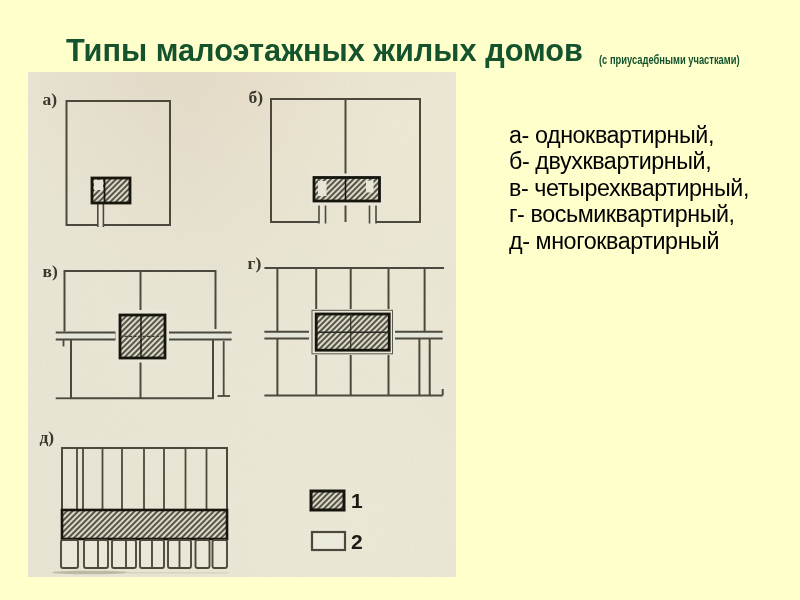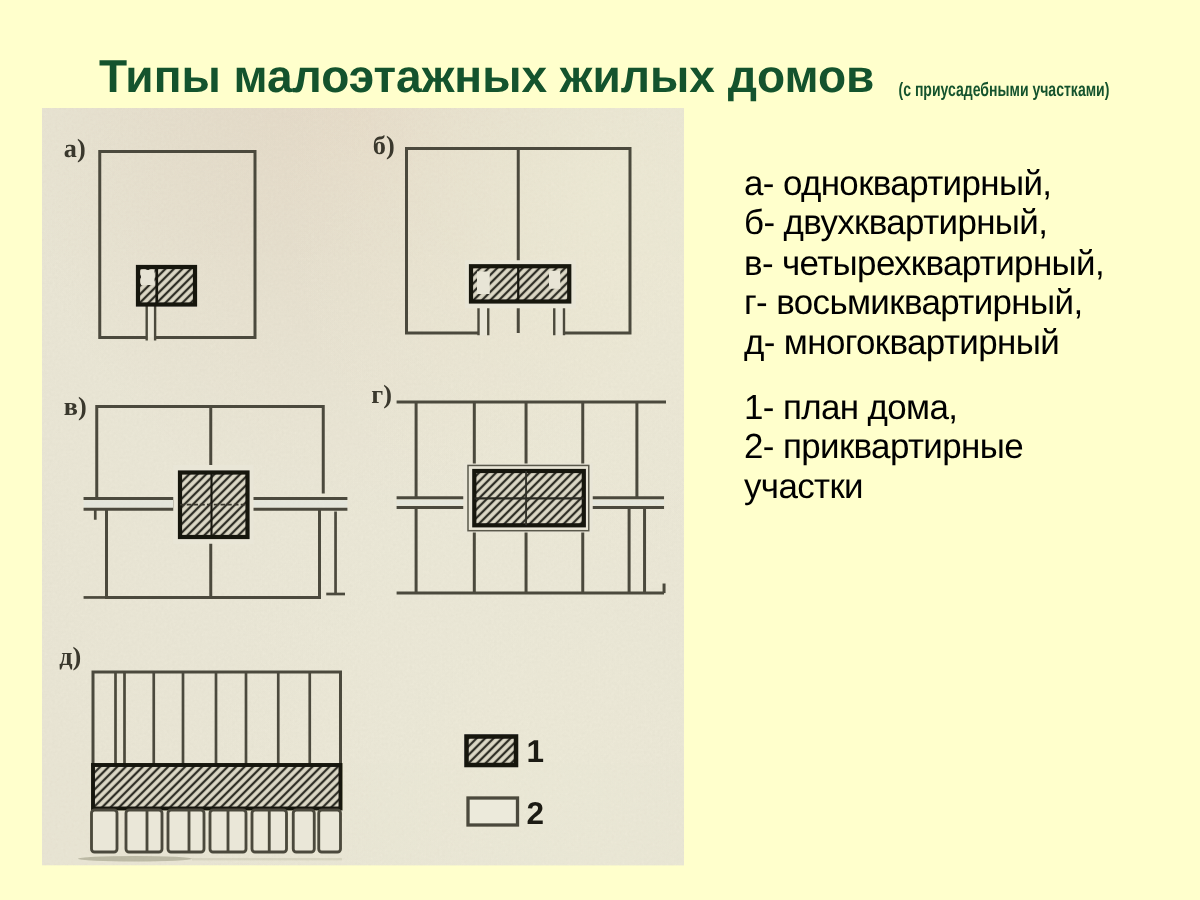--- a/index.html
+++ b/index.html
@@ -5,21 +5,21 @@
   html,body{margin:0;padding:0;}
   body{width:800px;height:600px;background:#FFFFCC;overflow:hidden;position:relative;
        font-family:"Liberation Sans",sans-serif;}
   .title{position:absolute;left:66px;top:36px;font-size:30.7px;font-weight:bold;color:#14532d;
          white-space:nowrap;line-height:1;}
   .title small{display:inline-block;font-size:13px;font-weight:bold;position:relative;top:2.5px;
          margin-left:16.5px;transform:scaleX(0.72);transform-origin:0 50%;letter-spacing:0px;}
   .scan{position:absolute;left:28px;top:72px;width:428px;height:505px;}
   .txt{position:absolute;left:496px;top:109px;font-size:23.3px;letter-spacing:-0.42px;
        line-height:26.4px;color:#000;}
-  .txt p{margin:0;}
+  .txt p{margin:13px;}
   .txt p+p{margin-top:17px;}
 </style>
 </head>
 <body>
 <div class="title">Типы малоэтажных жилых домов<small>(с приусадебными участками)</small></div>
 <div class="scan">
 <svg width="428" height="505" viewBox="0 0 428 505">
 <defs>
  <pattern id="h" width="4" height="4" patternUnits="userSpaceOnUse" patternTransform="rotate(-45)">
    <line x1="0" y1="2" x2="4" y2="2" stroke="#2e2d25" stroke-width="1.55"></line>
@@ -197,16 +197,13 @@
  <text x="323" y="477">2</text>
 </g>
 </svg>
 </div>
 <div class="txt">
 <p>а- одноквартирный,<br>
 б- двухквартирный,<br>
 в- четырехквартирный,<br>
 г- восьмиквартирный,<br>
 д- многоквартирный</p>
-<p>1- план дома,<br>
-2- приквартирные<br>
-участки</p>
 </div>
 
 </body></html>

